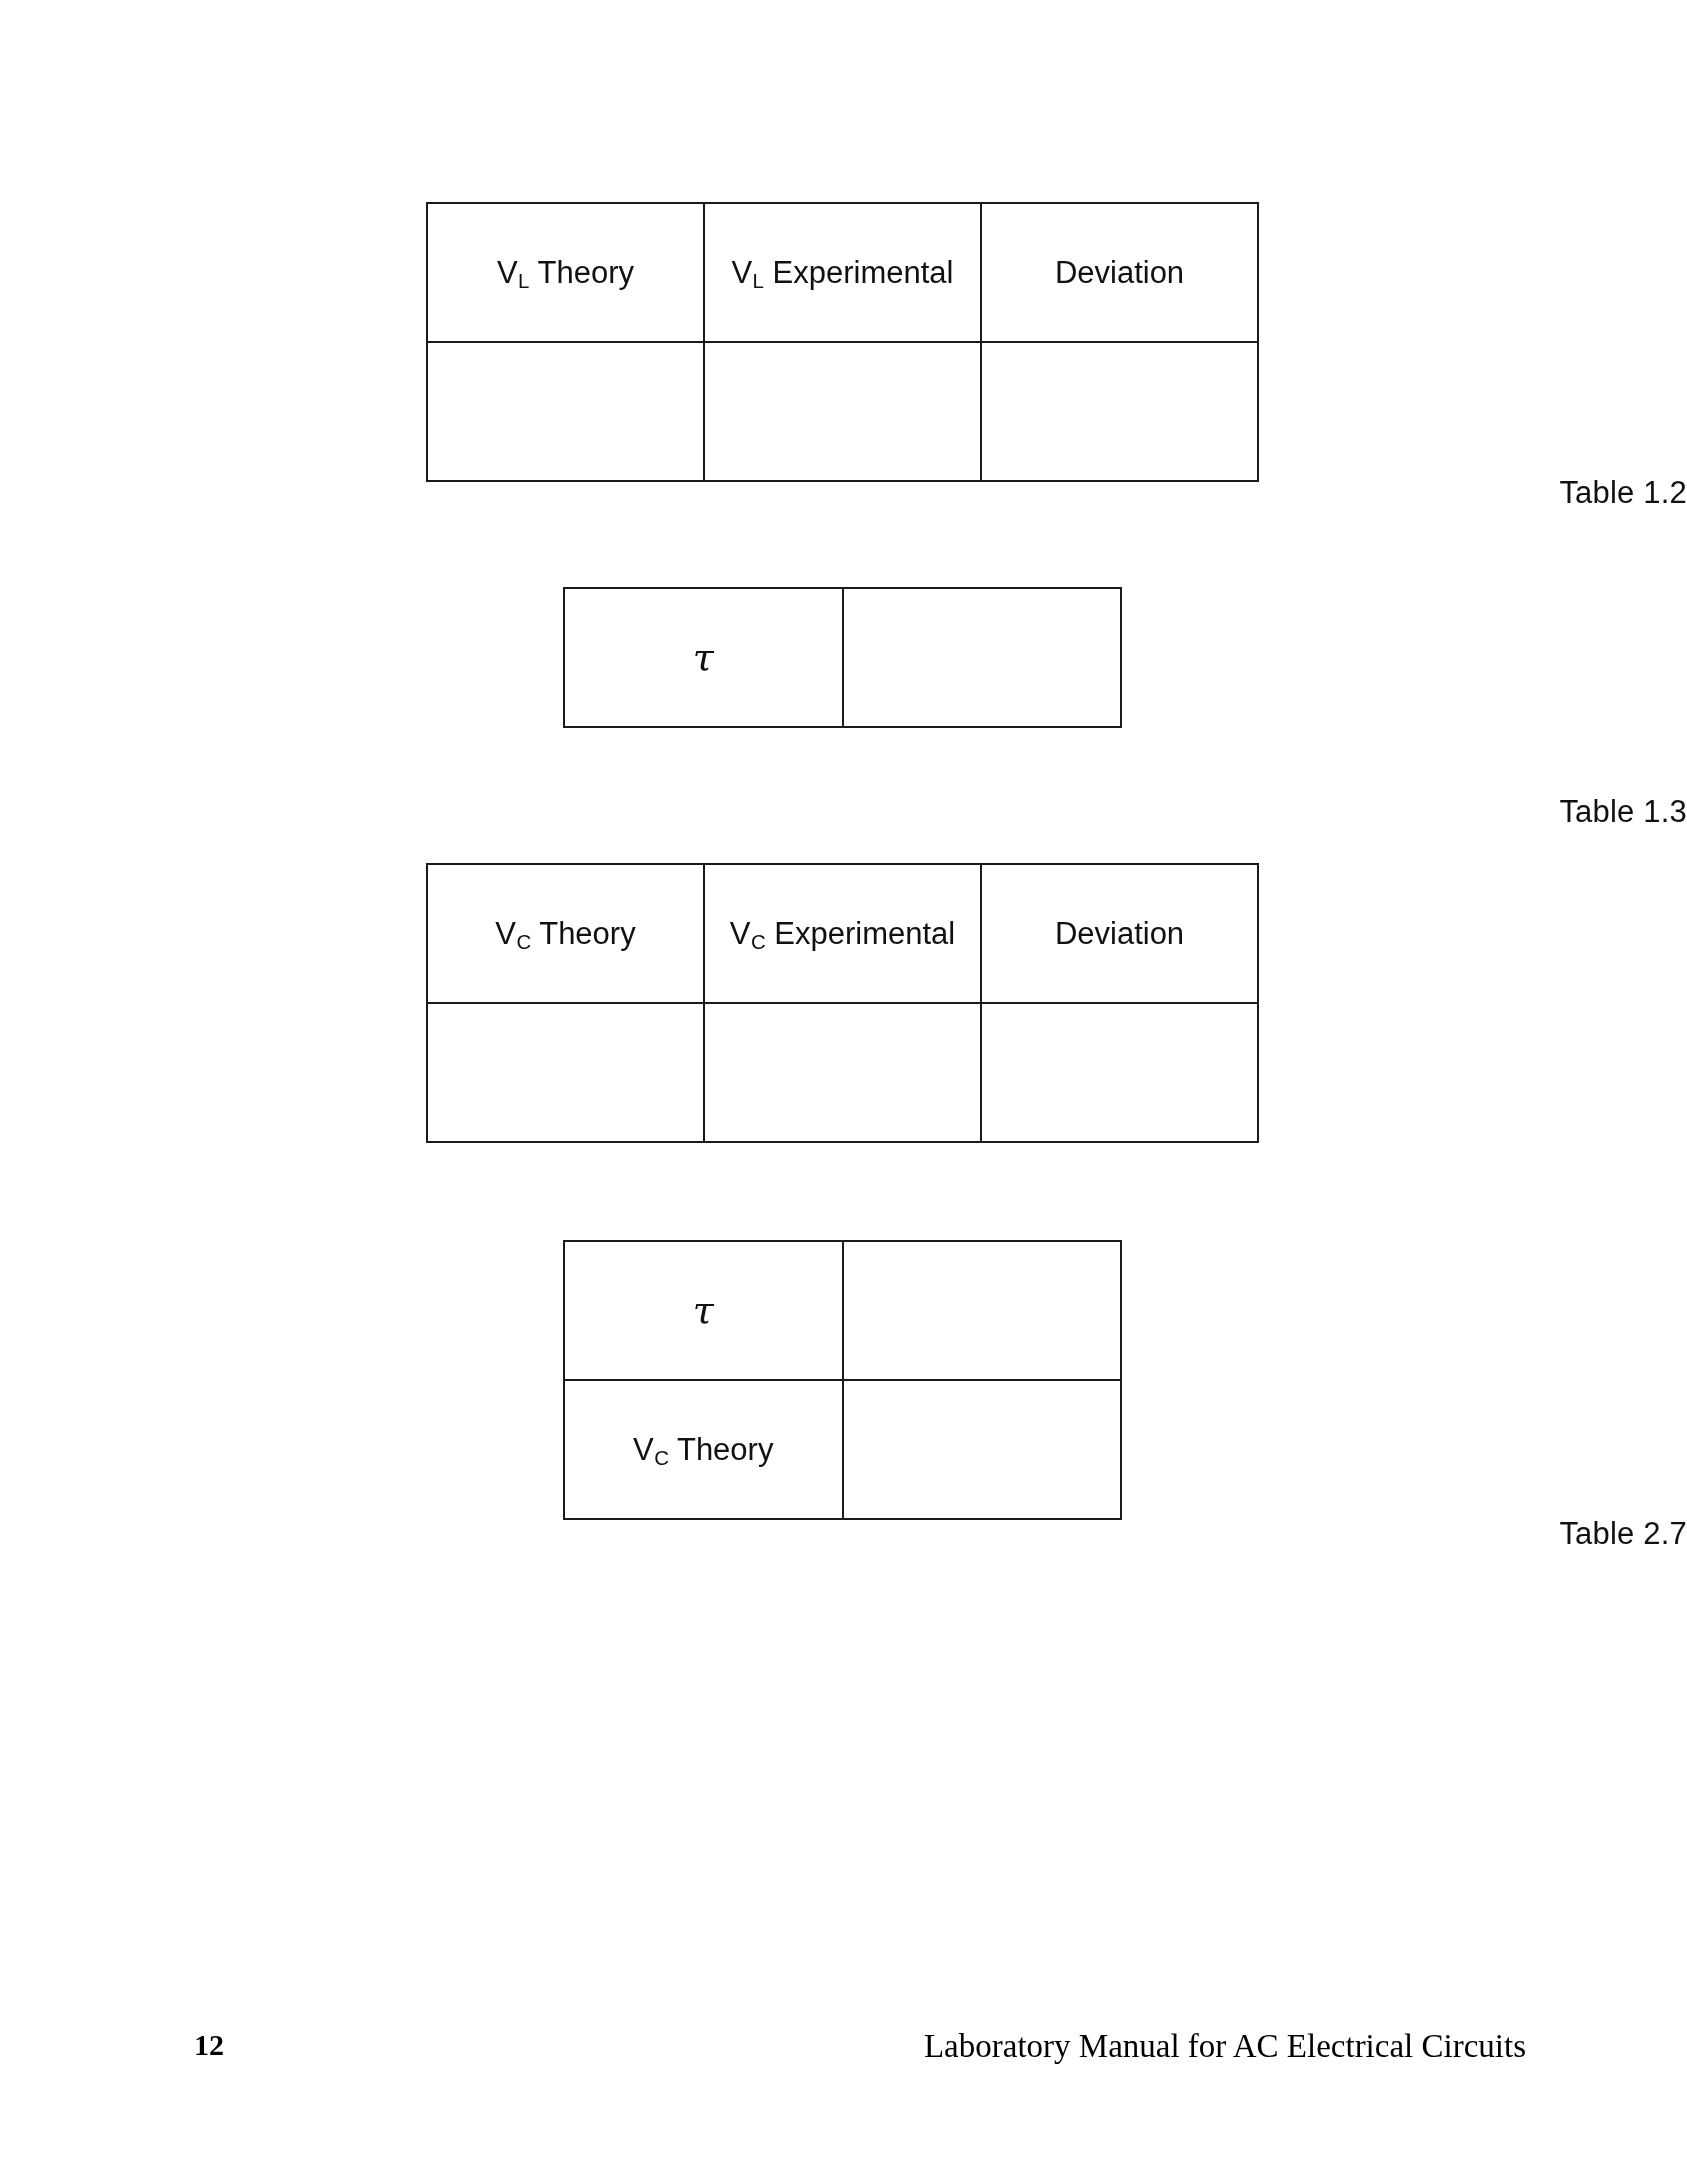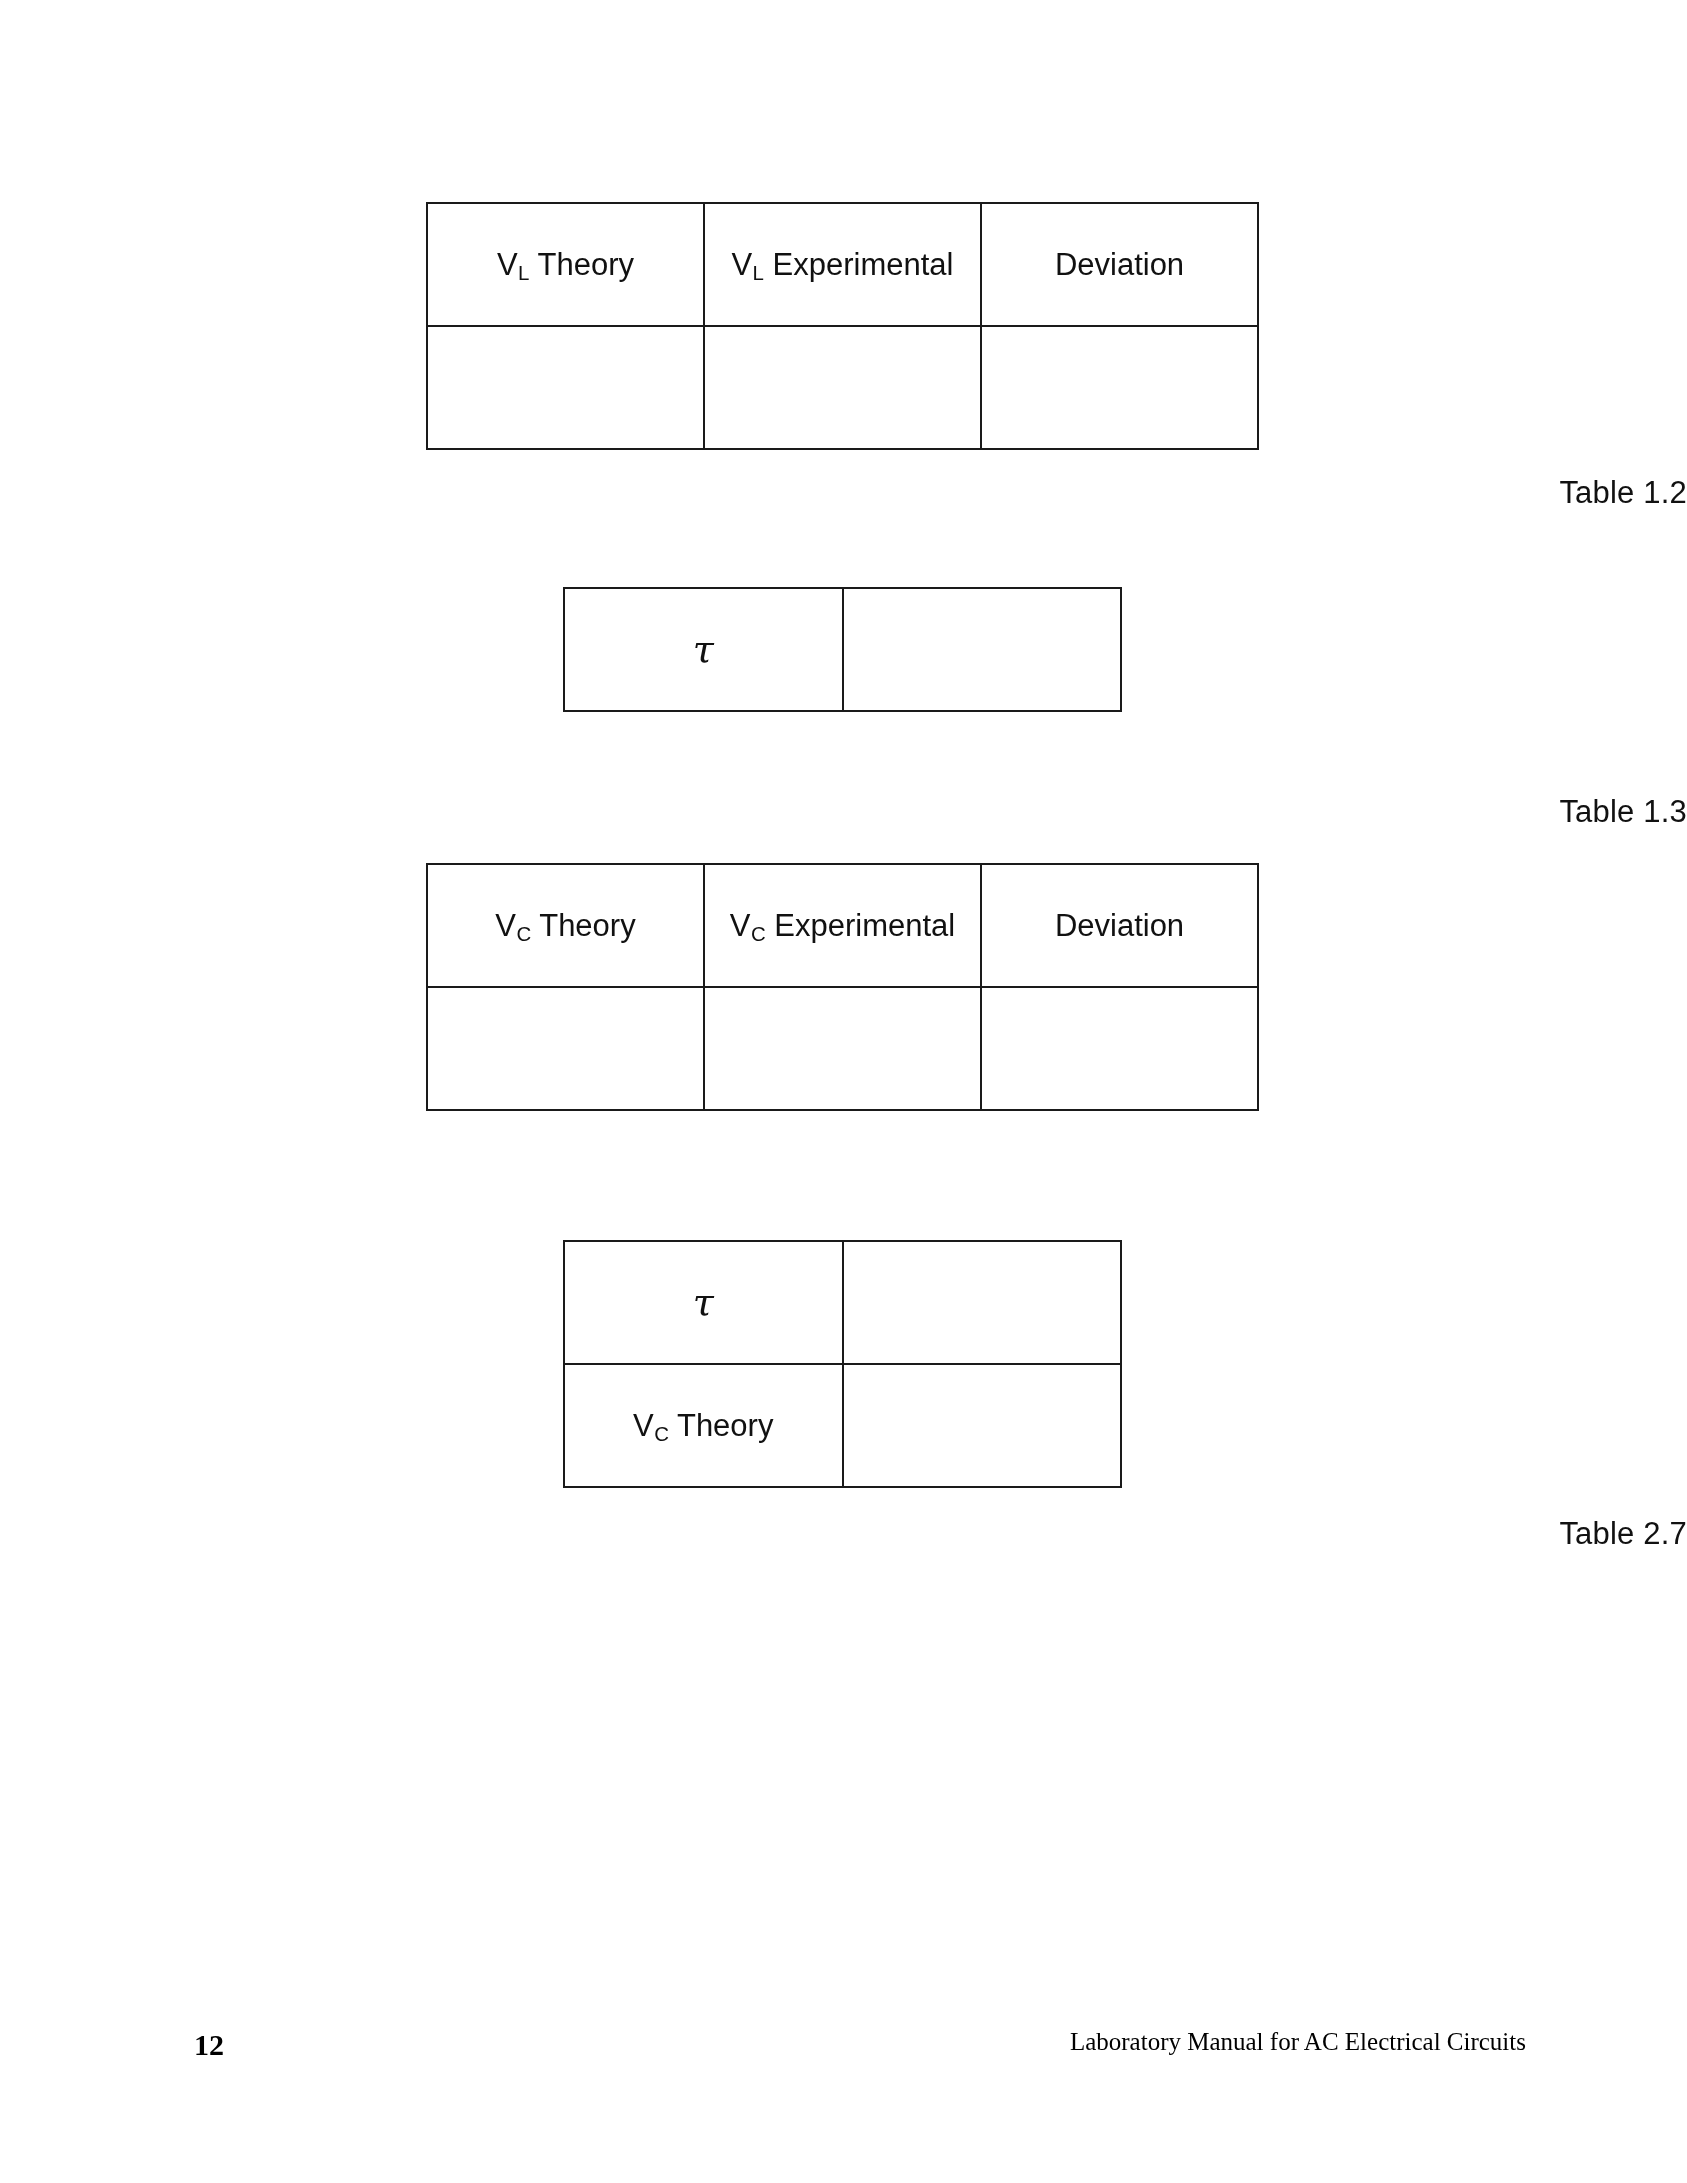--- a/index.html
+++ b/index.html
@@ -27,21 +27,21 @@
     background: #ffffff;
   }
   .tbl td {
     border: 2.5px solid #1a1a1a;
     text-align: center;
     vertical-align: middle;
     font-family: "Liberation Sans", sans-serif;
     font-size: 31px;
     font-weight: 400;
     color: #111111;
-    padding: 4px;
+    padding: 12px;
     background: #ffffff;
   }
   .tbl td.empty {
     
   }
 
   
   #table-vl {
     left: 426px;
     top: 202px;
@@ -121,21 +121,21 @@
     font-weight: bold;
     font-size: 30px;
     color: #000000;
   }
   .footer-title {
     position: absolute;
     right: 161px;
     top: 0;
     font-family: "Liberation Serif", serif;
     font-weight: 400;
-    font-size: 25px;
+    font-size: 33px;
     color: #000000;
     white-space: nowrap;
   }
 </style>
 </head>
 <body>
 
 <div class="page">
 
   <table class="tbl" id="table-vl">

